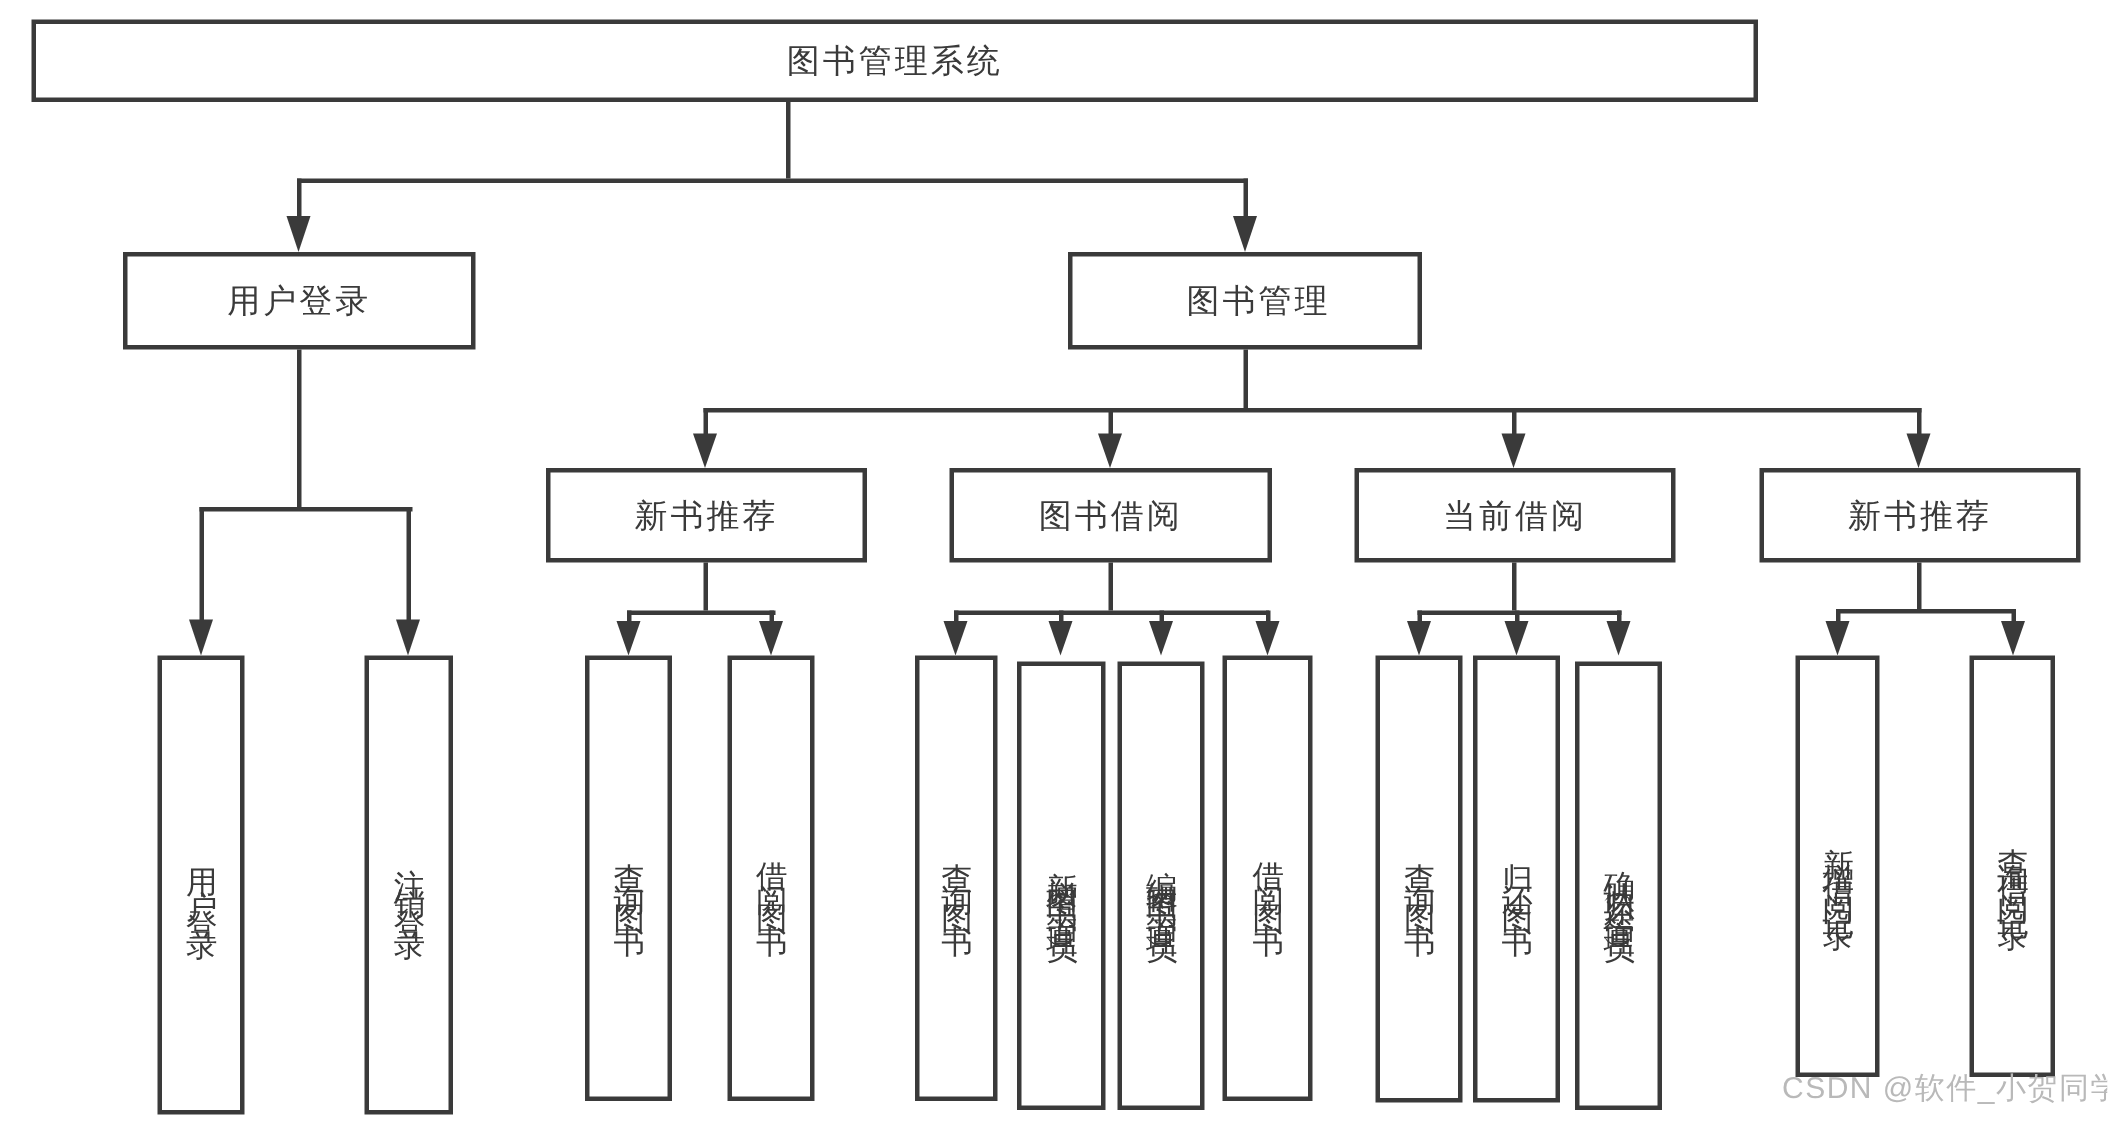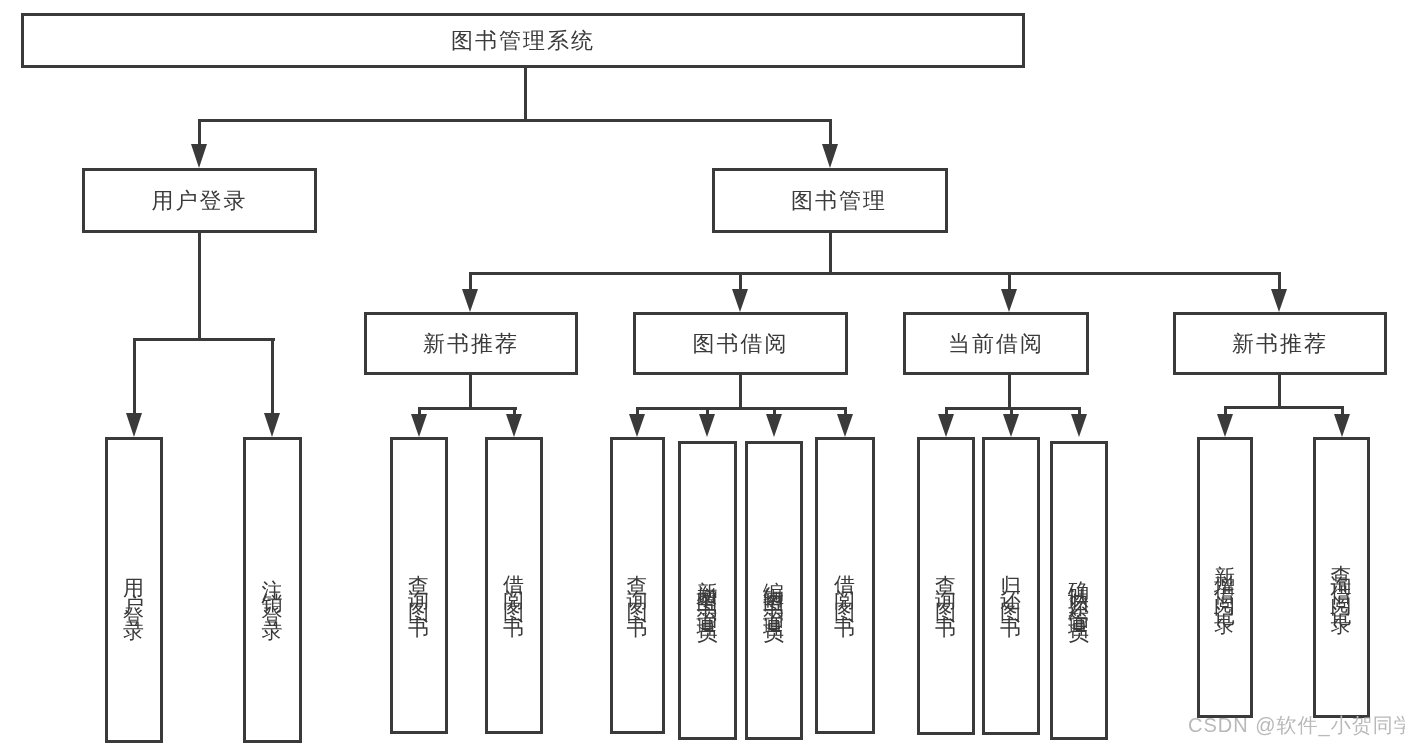--- a/index.html
+++ b/index.html
@@ -87,38 +87,38 @@
   <div class="line v" style="left:1078px;top:407px;height:12px;"></div>
   <div class="arrow" style="left:1071px;top:414px;"></div>
 
   <div class="line v" style="left:1278px;top:373px;height:33px;"></div>
   <div class="line h" style="left:1224px;top:406px;width:120px;"></div>
   <div class="line v" style="left:1224px;top:406px;height:13px;"></div>
   <div class="arrow" style="left:1217px;top:414px;"></div>
   <div class="line v" style="left:1341px;top:406px;height:13px;"></div>
   <div class="arrow" style="left:1334px;top:414px;"></div>
 
-  <div class="node" style="left:21px;top:13px;width:1004px;height:55px;">
+  <div class="node" style="left:21px;top:13px;width:1151px;height:55px;">
     <span class="hlabel">图书管理系统</span>
   </div>
 
   <div class="node" style="left:82px;top:168px;width:235px;height:65px;">
     <span class="hlabel">用户登录</span>
   </div>
   <div class="node" style="left:712px;top:168px;width:236px;height:65px;padding-left:18px;">
     <span class="hlabel">图书管理</span>
   </div>
 
   <div class="node" style="left:364px;top:312px;width:214px;height:63px;">
     <span class="hlabel">新书推荐</span>
   </div>
   <div class="node" style="left:633px;top:312px;width:215px;height:63px;">
     <span class="hlabel">图书借阅</span>
   </div>
-  <div class="node" style="left:903px;top:312px;width:186px;height:63px;">
+  <div class="node" style="left:903px;top:312px;width:214px;height:63px;">
     <span class="hlabel">当前借阅</span>
   </div>
   <div class="node" style="left:1173px;top:312px;width:214px;height:63px;">
     <span class="hlabel">新书推荐</span>
   </div>
 
   <div class="node" style="left:105px;top:437px;width:58px;height:306px;">
     <span class="vlabel ls4">用户登录</span>
   </div>
   <div class="node" style="left:243px;top:437px;width:59px;height:306px;">

